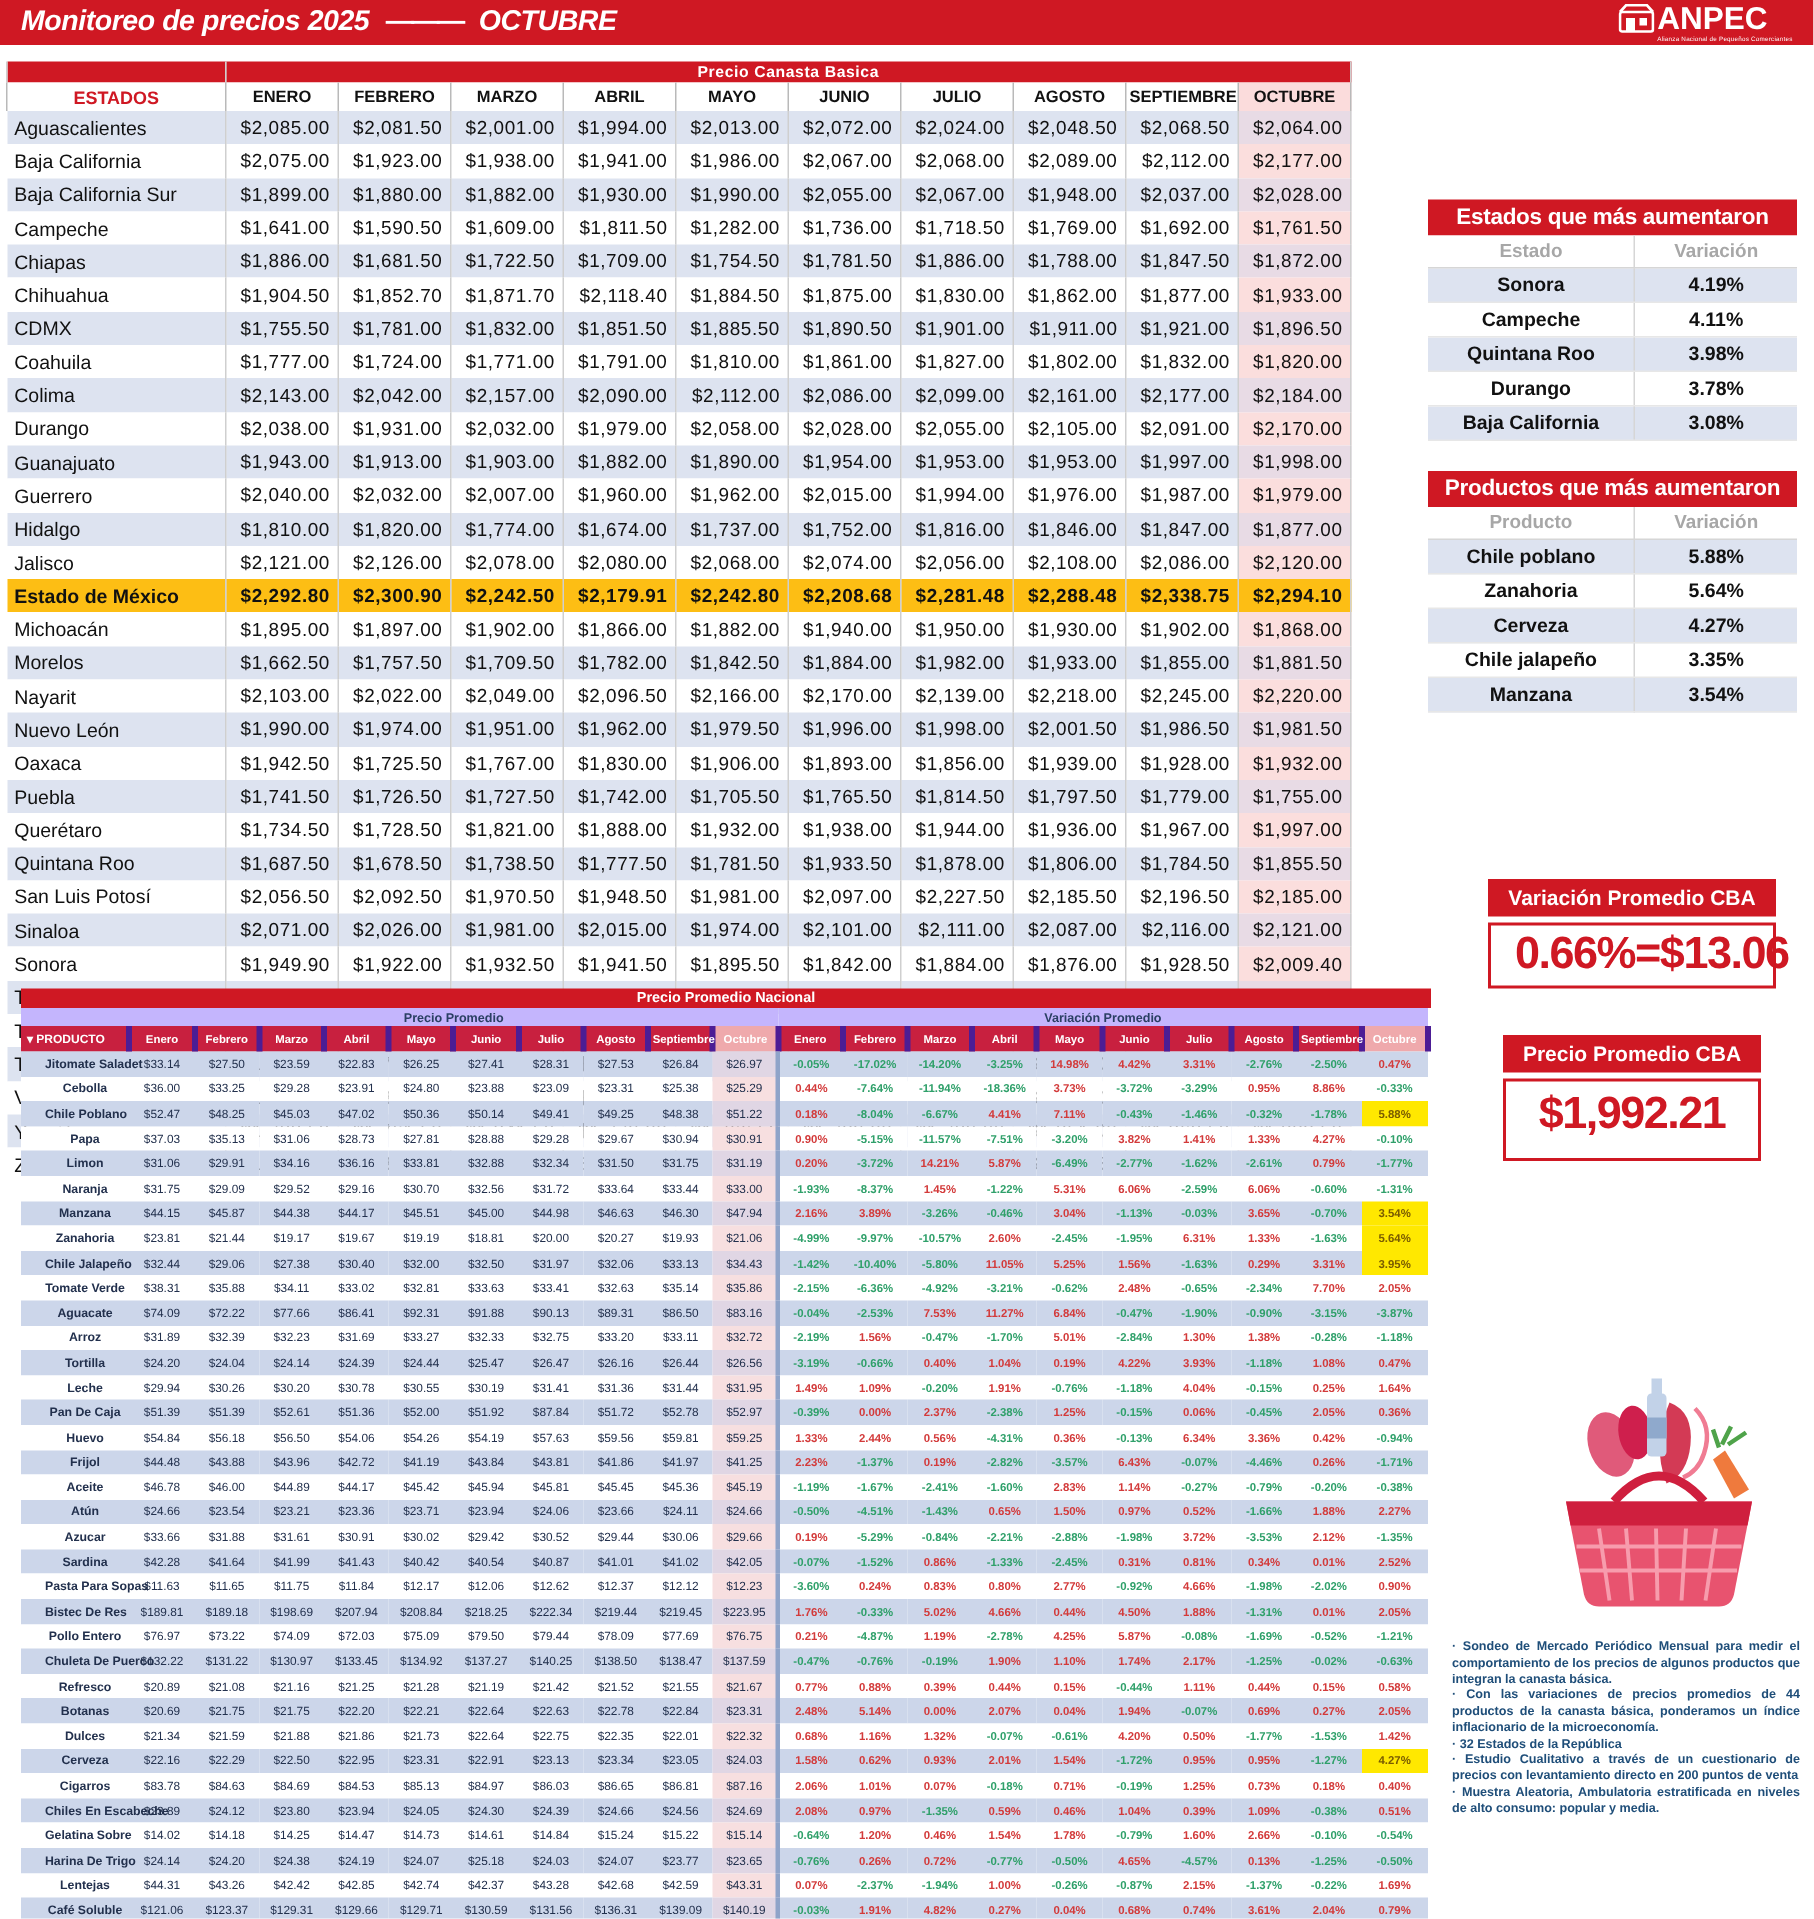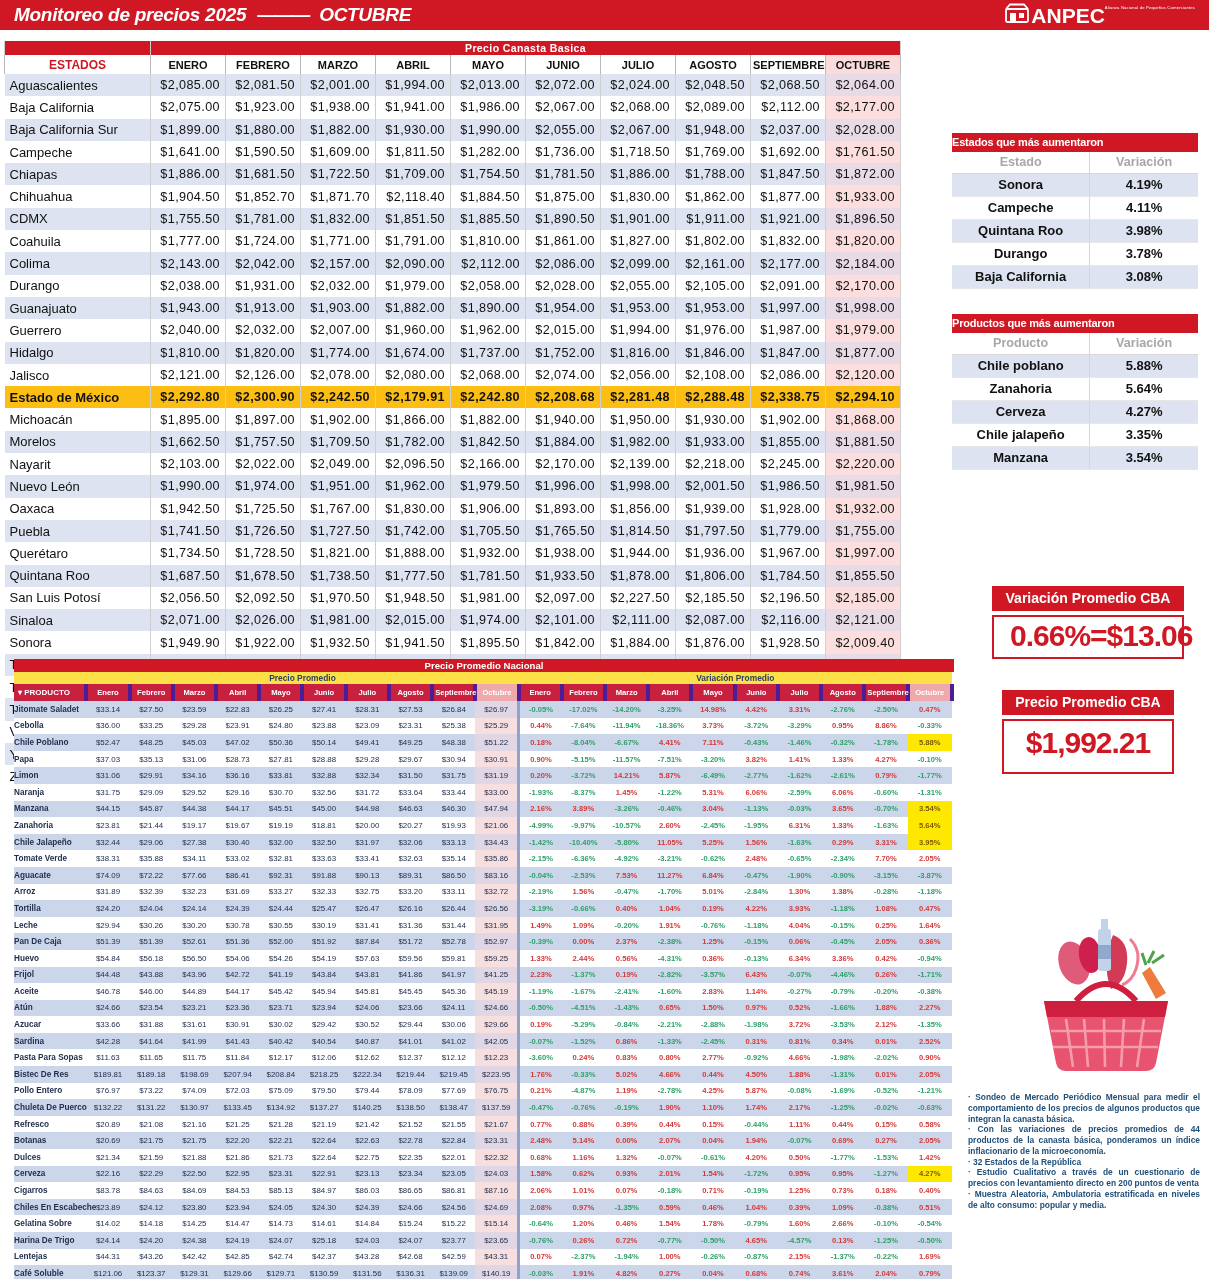--- a/index.html
+++ b/index.html
@@ -19,21 +19,21 @@
     display:flex; align-items:center; justify-content:space-between;
   }
   .banner-title {
     color:#fff; font-size:19px; font-weight:bold; font-style:italic;
     padding-left:14px; letter-spacing:-0.3px; white-space:nowrap;
   }
   .banner-title .dash { font-style:normal; letter-spacing:-2px; margin:0 6px; }
   .banner-title .month { font-style:italic; }
   .logo-wrap { display:flex; align-items:center; padding-right:14px; }
   .logo-mark { margin-right:2px; }
-  .logo-text-block { display:flex; flex-direction:row; align-items:flex-start; line-height:1; }
+  .logo-text-block { display:flex; flex-direction:column; align-items:flex-start; line-height:1; }
   .logo-name { color:#fff; font-size:21px; font-weight:bold; letter-spacing:0px; }
   .logo-sub { color:#fff; font-size:4.2px; letter-spacing:0.15px; margin-top:1px; }
 
   
   .cba-table-wrap { position:absolute; left:4px; top:41px; width:896px; }
   table.cba { border-collapse:collapse; width:896px; table-layout:fixed; }
   table.cba .grp-head td {
     background:#cf1823; color:#fff; font-size:10.5px; font-weight:bold;
     text-align:center; height:14px; padding:0;
   }
@@ -58,22 +58,22 @@
   table.cba tbody tr.odd td { background:#dde3f0; }
   table.cba tbody tr.even td { background:#ffffff; }
   table.cba tbody tr.odd td.oct { background:#e8dbe5; }
   table.cba tbody tr.even td.oct { background:#fbdedd; }
   table.cba tbody tr.hl td { background:#fdbe14 !important; font-weight:bold; }
   table.cba tbody tr.hl td.state { font-weight:bold; }
 
   
   .panel { position:absolute; }
   .panel-title {
-    background:#cf1823; color:#fff; font-size:11px; font-weight:bold;
-    padding:3px 0 4px 0; letter-spacing:-0.2px;
+    background:#cf1823; color:#fff; font-size:15px; font-weight:bold;
+    text-align:center; padding:3px 0 4px 0; letter-spacing:-0.2px;
   }
   table.mini { border-collapse:collapse; width:100%; table-layout:fixed; }
   table.mini th {
     background:#fff; color:#a7a7a7; font-size:12.6px; font-weight:bold;
     text-align:center; padding:3px 0 4px 0;
     border-bottom:1px solid #d6d6d6; border-right:1px solid #d6d6d6;
   }
   table.mini th:last-child { border-right:none; }
   table.mini td {
     font-size:13px; text-align:center; padding:3px 0 4px 0; color:#111;
@@ -109,39 +109,39 @@
 
   
   .pn-wrap { position:absolute; left:14px; top:659px; width:940px; }
   .pn-bar {
     background:#cf1823; color:#fff; font-size:9.6px; font-weight:bold;
     text-align:center; height:13px; line-height:13px;
   }
   table.pn { border-collapse:collapse; width:940px; table-layout:fixed; }
   table.pn .sub td {
     height:12px; padding:0; text-align:center; font-size:8.4px;
-    font-weight:bold; color:#2a3f63; background:#fde047;
+    font-weight:bold; color:#2a3f63; background:#c4b5fd;
   }
   table.pn thead.hdr th {
     background:#c8203f; color:#fff; font-size:7.6px; font-weight:bold;
     height:17px; padding:0 1px; text-align:center; white-space:nowrap;
     border-right:4px solid #4c1d95;
   }
   table.pn thead.hdr th.prod {
     background:#c8203f; text-align:left; padding-left:4px; font-size:8px;
   }
   table.pn thead.hdr th.oct-p { background:#efa9ac; color:#fff; }
   table.pn thead.hdr th.oct-v { background:#efa9ac; color:#fff; }
   table.pn thead.hdr th.sep0 { border-left:3px solid #ffffff; }
   table.pn tbody td {
     font-size:7.9px; height:16.6px; padding:0 3px; text-align:center;
     color:#22304d; white-space:nowrap;
   }
   table.pn tbody td.name {
-    text-align:left; padding-left:0; font-size:8.2px; font-weight:bold;
+    text-align:center; padding-left:16px; font-size:8.2px; font-weight:bold;
     color:#22304d;
   }
   table.pn tbody tr.odd td { background:#ccd6ea; }
   table.pn tbody tr.even td { background:#ffffff; }
   table.pn tbody tr.odd td.octp { background:#e0d6e4; }
   table.pn tbody tr.even td.octp { background:#f7dfe0; }
   table.pn tbody td.v { font-weight:bold; font-size:7.6px; }
   table.pn tbody td.pos { color:#d33a3a; }
   table.pn tbody td.neg { color:#2fa06a; }
   table.pn tbody td.hlyellow { background:#ffe800 !important; color:#7a5c00; }

